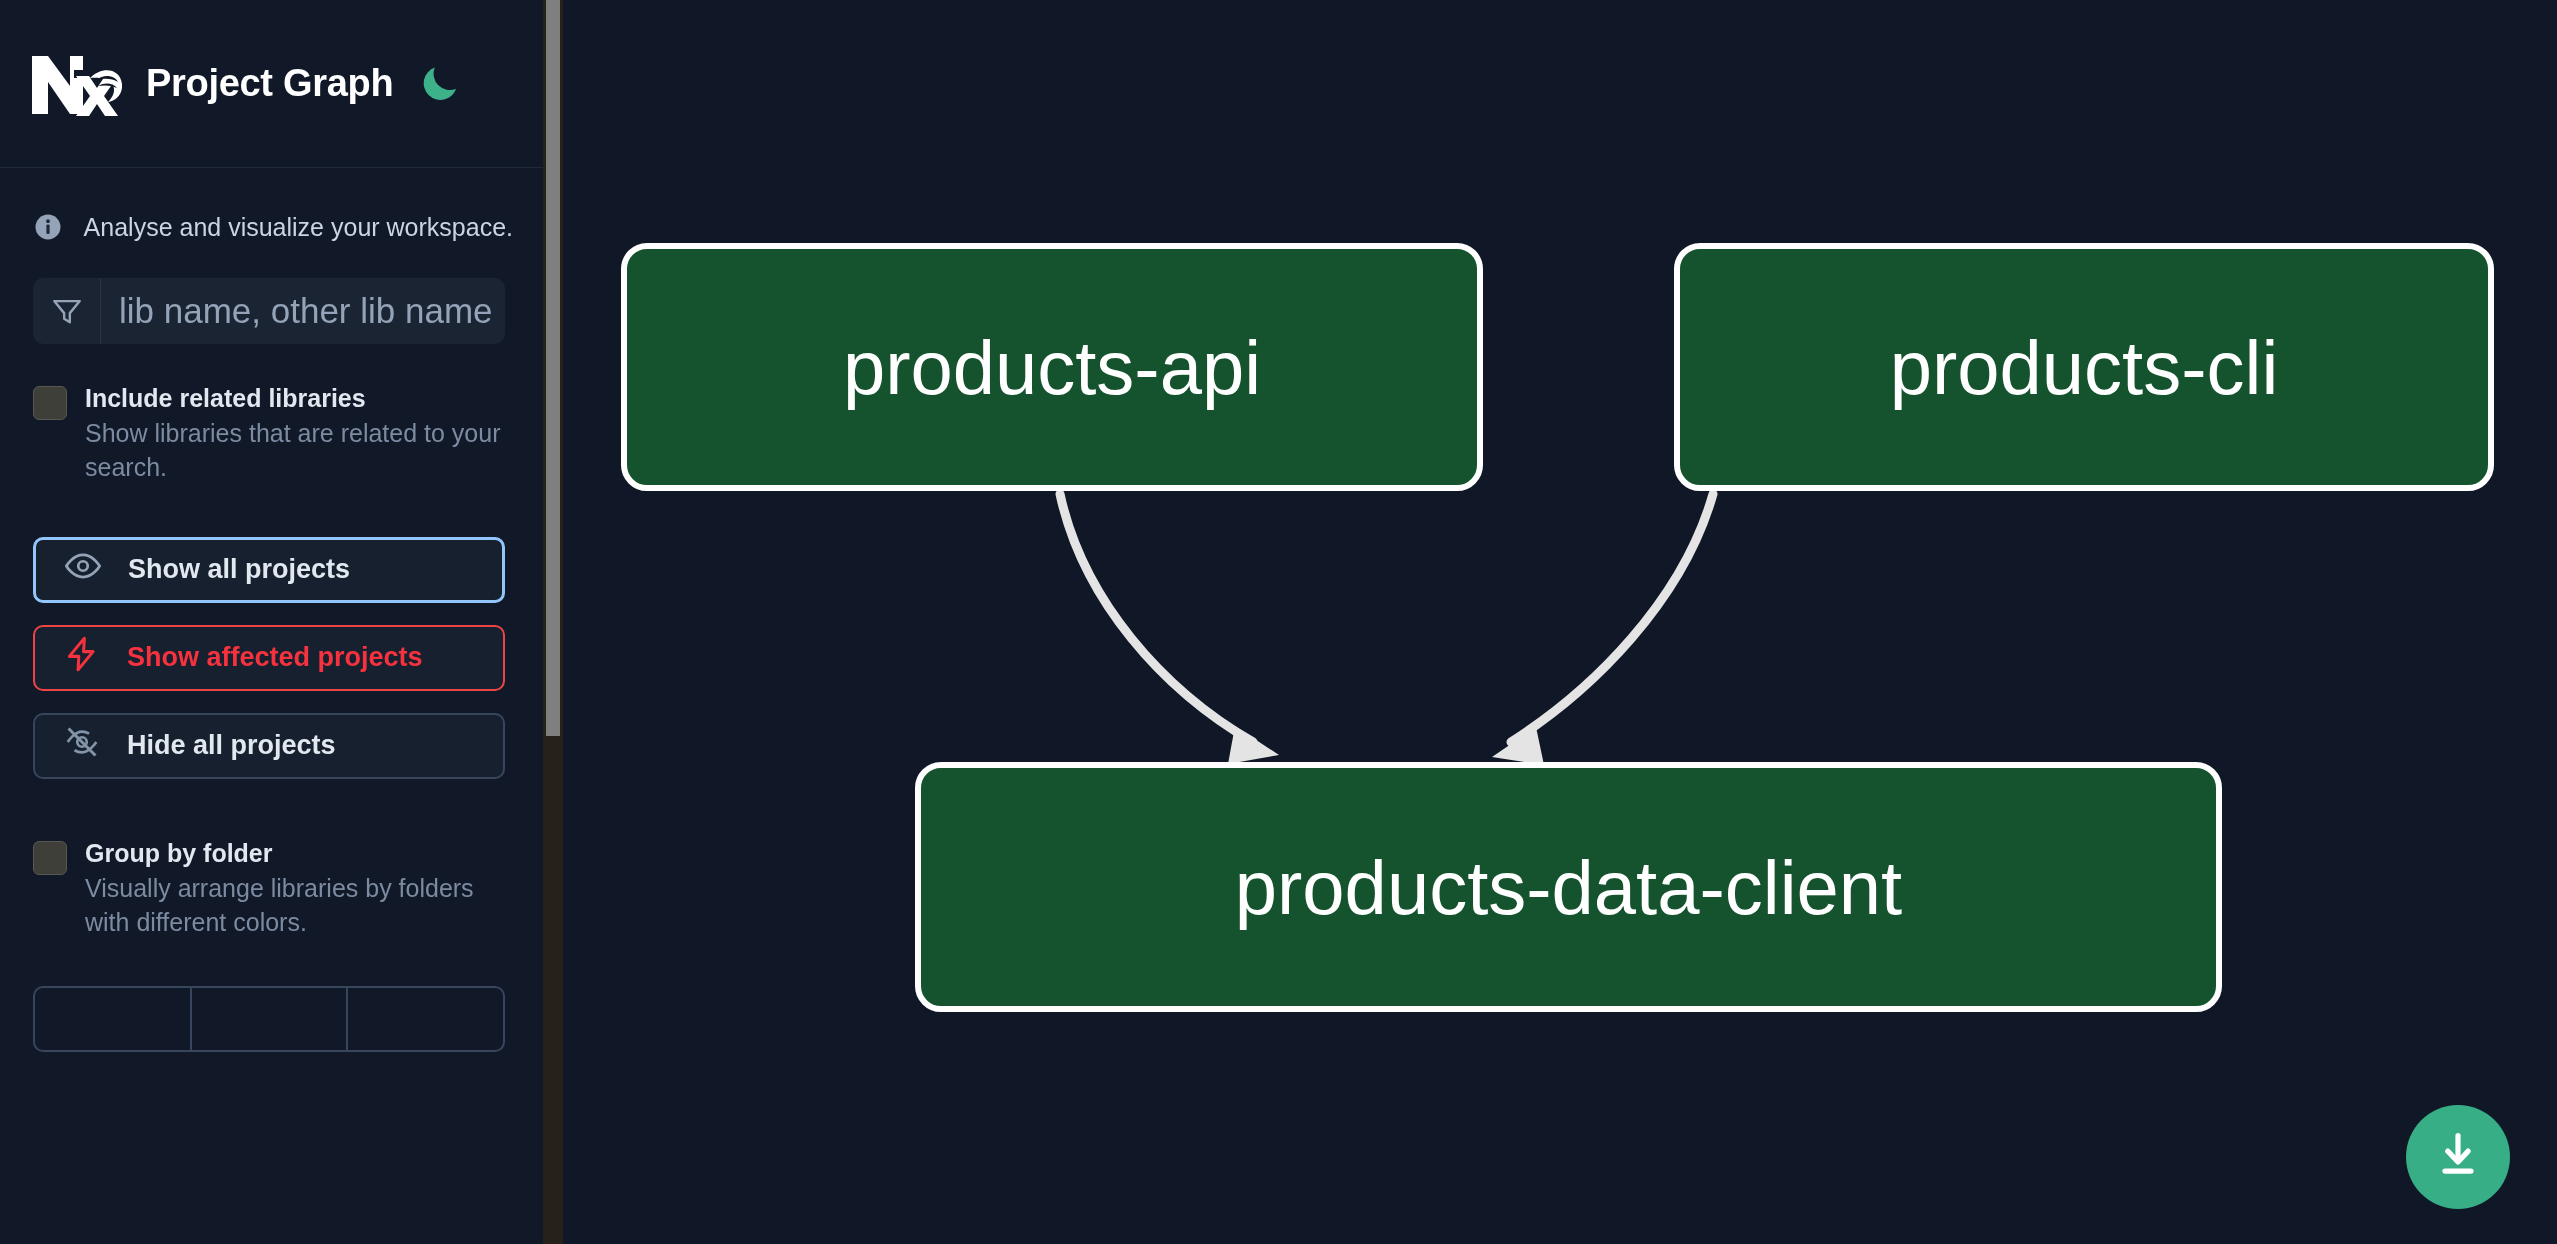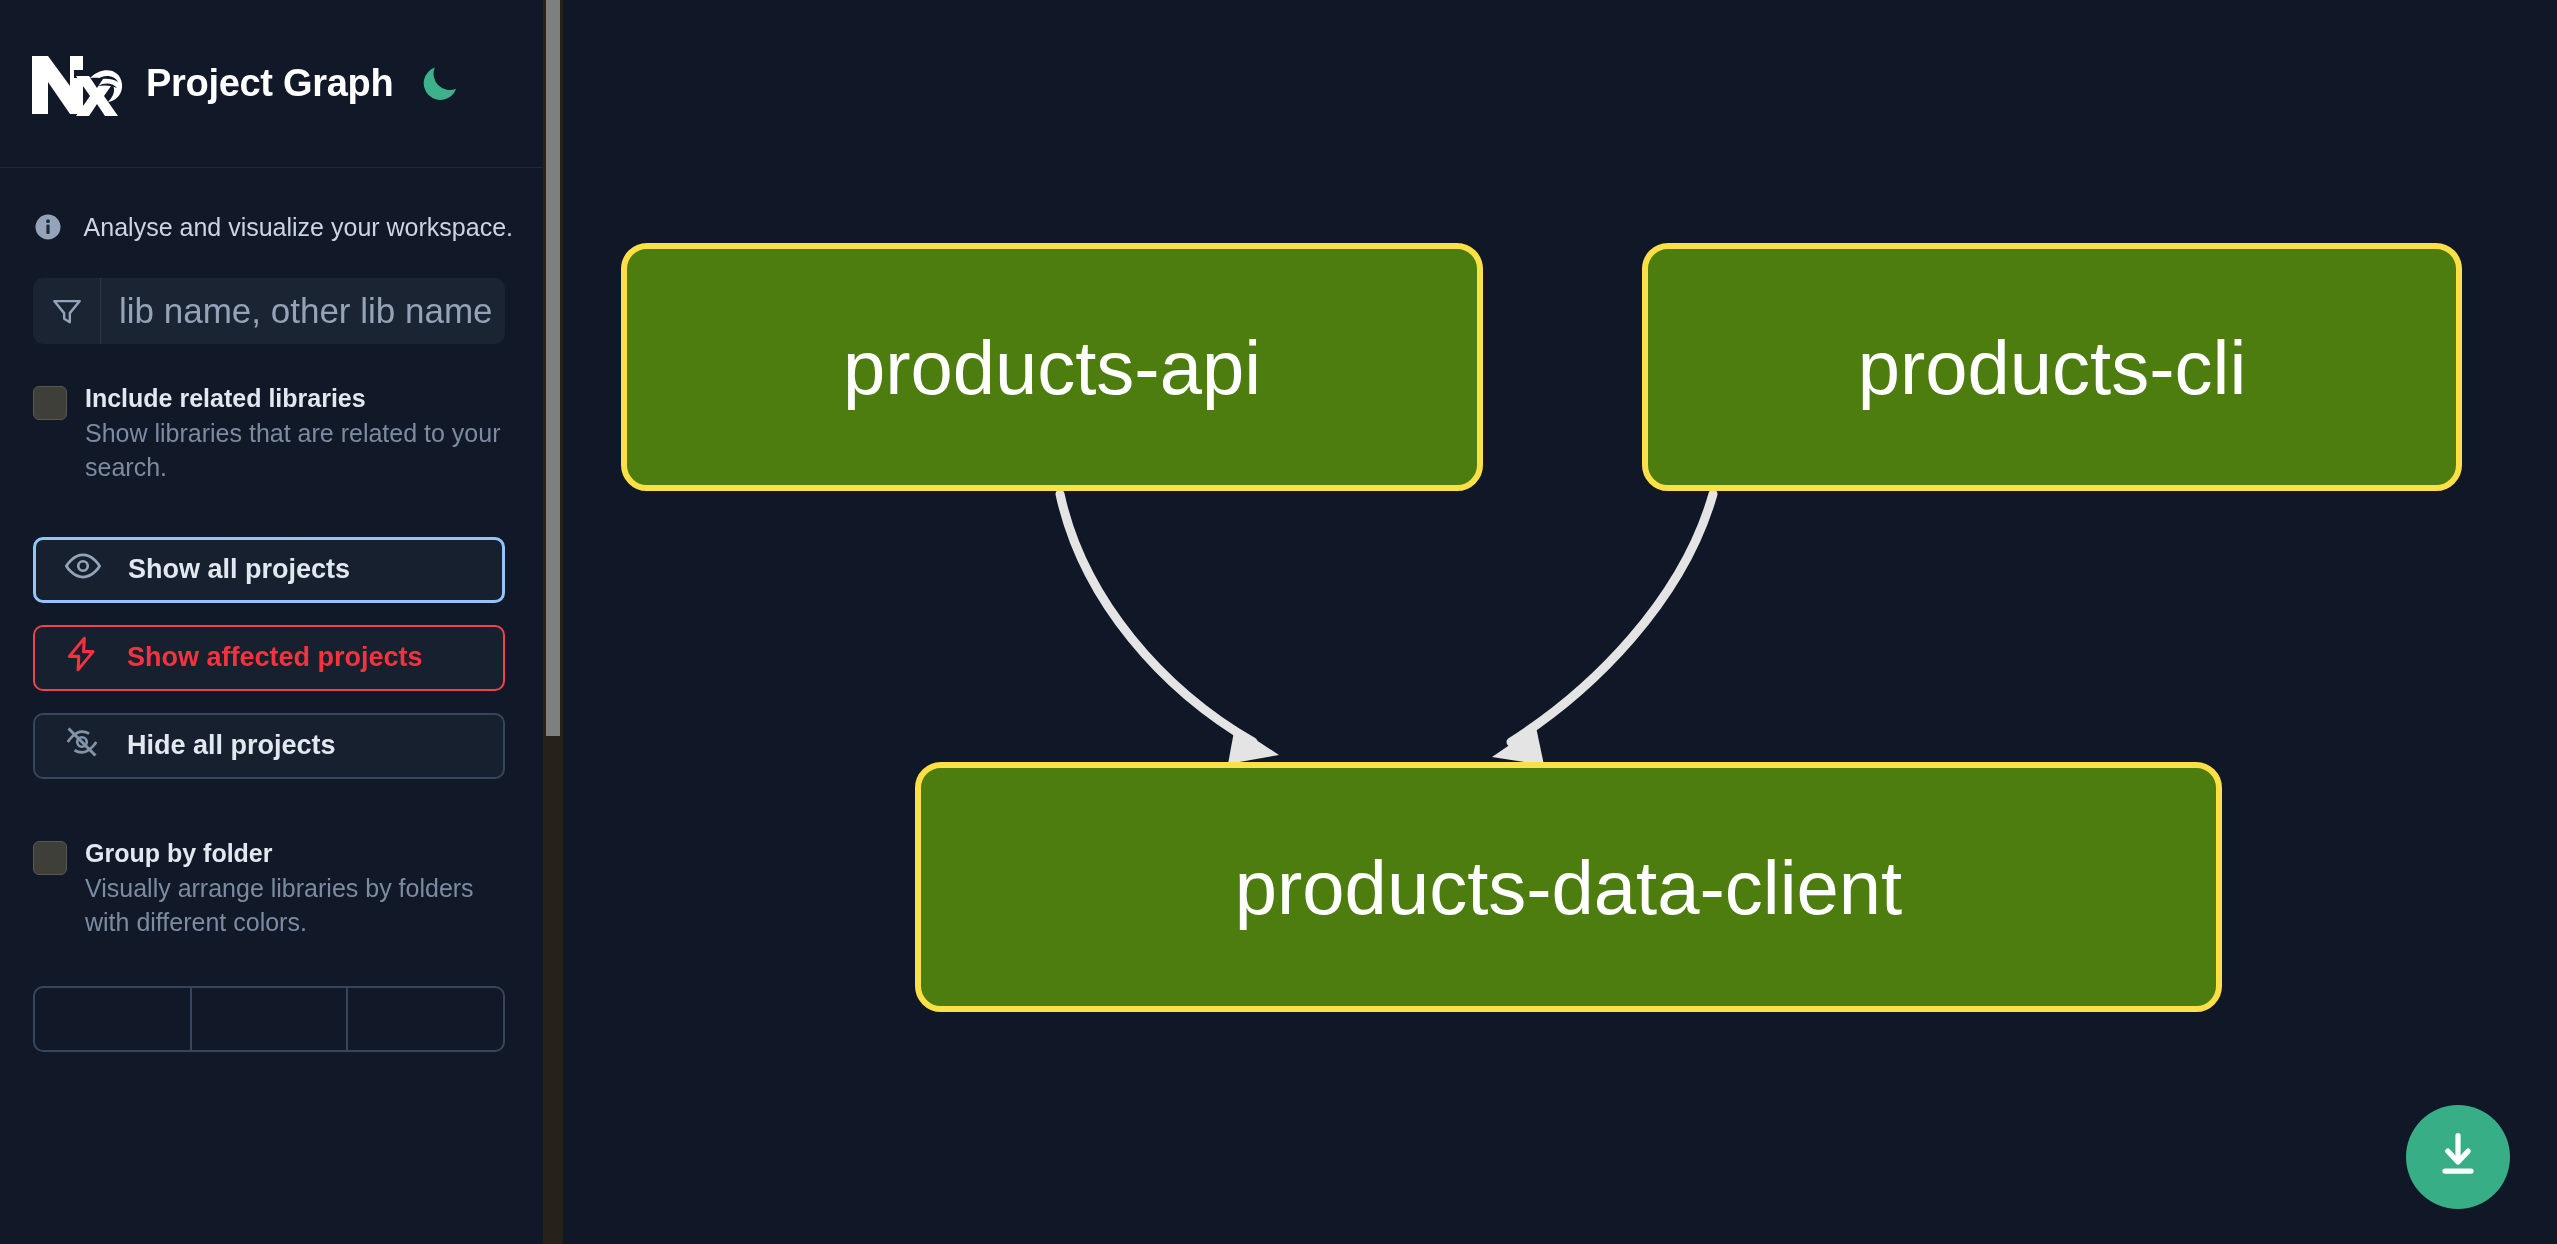--- a/index.html
+++ b/index.html
@@ -118,34 +118,34 @@
 
   
   #graph {
     position:relative; flex:1; height:1244px;
     background:#101827; overflow:hidden;
   }
   #graph-svg { position:absolute; inset:0; width:100%; height:100%; }
 
   .node {
     position:absolute;
-    background:#4d7c0f;
-    border:6px solid #fde047;
+    background:#14532d;
+    border:6px solid #ffffff;
     border-radius:26px;
     display:flex; align-items:center; justify-content:center;
     cursor:pointer;
   }
   .node-label {
     color:#FFFFFF; font-weight:400;
     font-size:76px; letter-spacing:0px;
     white-space:nowrap;
     font-family:"Liberation Sans", sans-serif;
   }
   #node-products-api        { left:58px;   top:243px; width:862px; height:248px; }
-  #node-products-cli        { left:1079px; top:243px; width:820px; height:248px; }
+  #node-products-cli        { left:1111px; top:243px; width:820px; height:248px; }
   #node-products-data-client{ left:352px;  top:762px; width:1307px; height:250px; }
 
   #download-fab {
     position:absolute; right:47px; bottom:35px;
     width:104px; height:104px; border-radius:50%;
     background:#37AE86;
     display:flex; align-items:center; justify-content:center;
     cursor:pointer;
   }
   #download-fab svg { width:52px; height:52px; }

